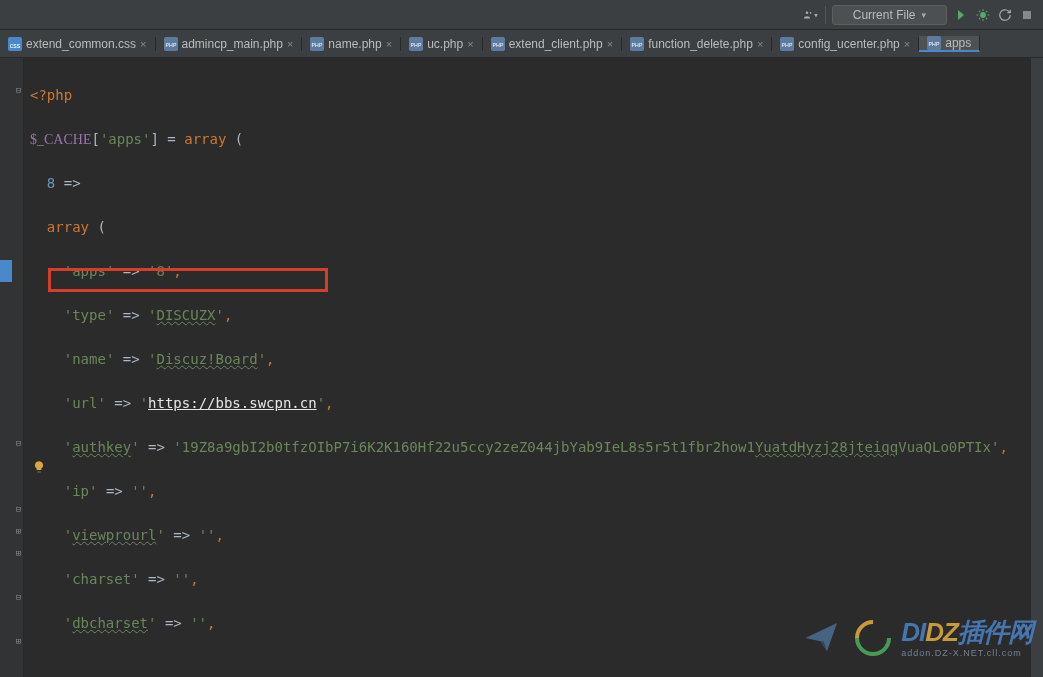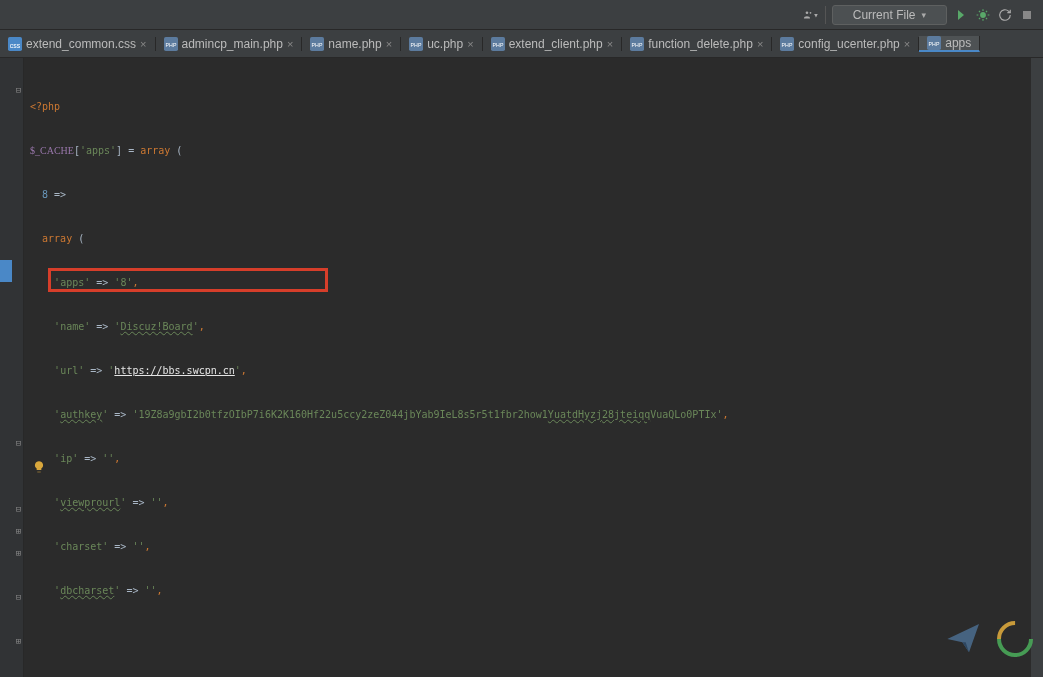--- a/index.html
+++ b/index.html
@@ -82,23 +82,23 @@
 }
 .gutter {
   width: 24px;
   background: #313335;
   border-right: 1px solid #282828;
   flex-shrink: 0;
   position: relative;
 }
 .code-content {
   flex: 1;
-  padding: 16px 0;
+  padding: 4px 0;
   line-height: 22px;
-  font-size: 10px;
+  font-size: 14px;
   white-space: pre;
   overflow: hidden;
 }
 .code-line {
   padding-left: 6px;
   height: 22px;
 }
 .highlight-box {
   position: absolute;
   border: 3px solid #d63e2a;
@@ -312,20 +312,21 @@
         <path d="M9 21h6v-1H9v1zm3-19a7 7 0 00-4 12.7V17h8v-2.3A7 7 0 0012 2z"></path>
       </svg>
   </div>
 
   <div class="code-content">
 <div class="code-line"><span class="c-keyword">&lt;?php</span></div>
 <div class="code-line"><span class="c-var">$_CACHE</span><span class="c-bracket">[</span><span class="c-string">'<span>apps</span>'</span><span class="c-bracket">]</span> = <span class="c-keyword">array</span><span class="c-bracket"> (</span></div>
 <div class="code-line">  <span class="c-number">8</span><span class="c-arrow"> =&gt;</span></div>
 <div class="code-line">  <span class="c-keyword">array</span><span class="c-bracket"> (</span></div>
 <div class="code-line">    <span class="c-string">'<span>apps</span>'</span> <span class="c-arrow">=&gt;</span> <span class="c-string">'<span>8</span>'</span><span class="c-punc">,</span></div>
+<div class="code-line">    <span class="c-string">'<span>type</span>'</span> <span class="c-arrow">=&gt;</span> <span class="c-string">'<span class="c-underline">DISCUZX</span>'</span><span class="c-punc">,</span></div>
 <div class="code-line">    <span class="c-string">'<span>name</span>'</span> <span class="c-arrow">=&gt;</span> <span class="c-string">'<span class="c-underline">Discuz!Board</span>'</span><span class="c-punc">,</span></div>
 <div class="code-line">    <span class="c-string">'<span>url</span>'</span> <span class="c-arrow">=&gt;</span> <span class="c-string">'<span class="c-link">https://bbs.swcpn.cn</span>'</span><span class="c-punc">,</span></div>
 <div class="code-line">    <span class="c-string">'<span class="c-underline">authkey</span>'</span> <span class="c-arrow">=&gt;</span> <span class="c-string">'<span>19Z8a9gbI2b0tfzOIbP7i6K2K160Hf22u5ccy2zeZ044jbYab9IeL8s5r5t1fbr2how1</span><span class="c-underline">YuatdHyzj</span><span class="c-underline">28jteiqq</span><span>VuaQLo0PTIx</span>'</span><span class="c-punc">,</span></div>
 <div class="code-line">    <span class="c-string">'<span>ip</span>'</span> <span class="c-arrow">=&gt;</span> <span class="c-string">''</span><span class="c-punc">,</span></div>
 <div class="code-line">    <span class="c-string">'<span class="c-underline">viewprourl</span>'</span> <span class="c-arrow">=&gt;</span> <span class="c-string">''</span><span class="c-punc">,</span></div>
 <div class="code-line">    <span class="c-string">'<span>charset</span>'</span> <span class="c-arrow">=&gt;</span> <span class="c-string">''</span><span class="c-punc">,</span></div>
 <div class="code-line">    <span class="c-string">'<span class="c-underline">dbcharset</span>'</span> <span class="c-arrow">=&gt;</span> <span class="c-string">''</span><span class="c-punc">,</span></div>
 
 
 
@@ -349,13 +350,19 @@
 
 <div class="watermark">
   <svg class="watermark-logo" viewBox="0 0 48 48">
     <path d="M4 24 L42 6 L30 40 L22 28 Z" fill="#4a6a8a"></path>
     <path d="M22 28 L30 40 L26 28 Z" fill="#2f4a66"></path>
   </svg>
   <svg width="36" height="36" viewBox="0 0 36 36">
     <circle cx="18" cy="18" r="16" fill="none" stroke="#4aa859" stroke-width="4" stroke-dasharray="50 50"></circle>
     <circle cx="18" cy="18" r="16" fill="none" stroke="#d9a73c" stroke-width="4" stroke-dasharray="25 75" stroke-dashoffset="-50"></circle>
   </svg>
+  <div class="watermark-text">
+    <div class="wm-line1">
+      <span style="color:#4a7fbf">DI</span><span style="color:#d9a73c">DZ</span><span style="color:#4a7fbf">插件网</span>
+    </div>
+    <div class="wm-line2">addon.DZ-X.NET.cll.com</div>
+  </div>
 </div>
 
 </body></html>

